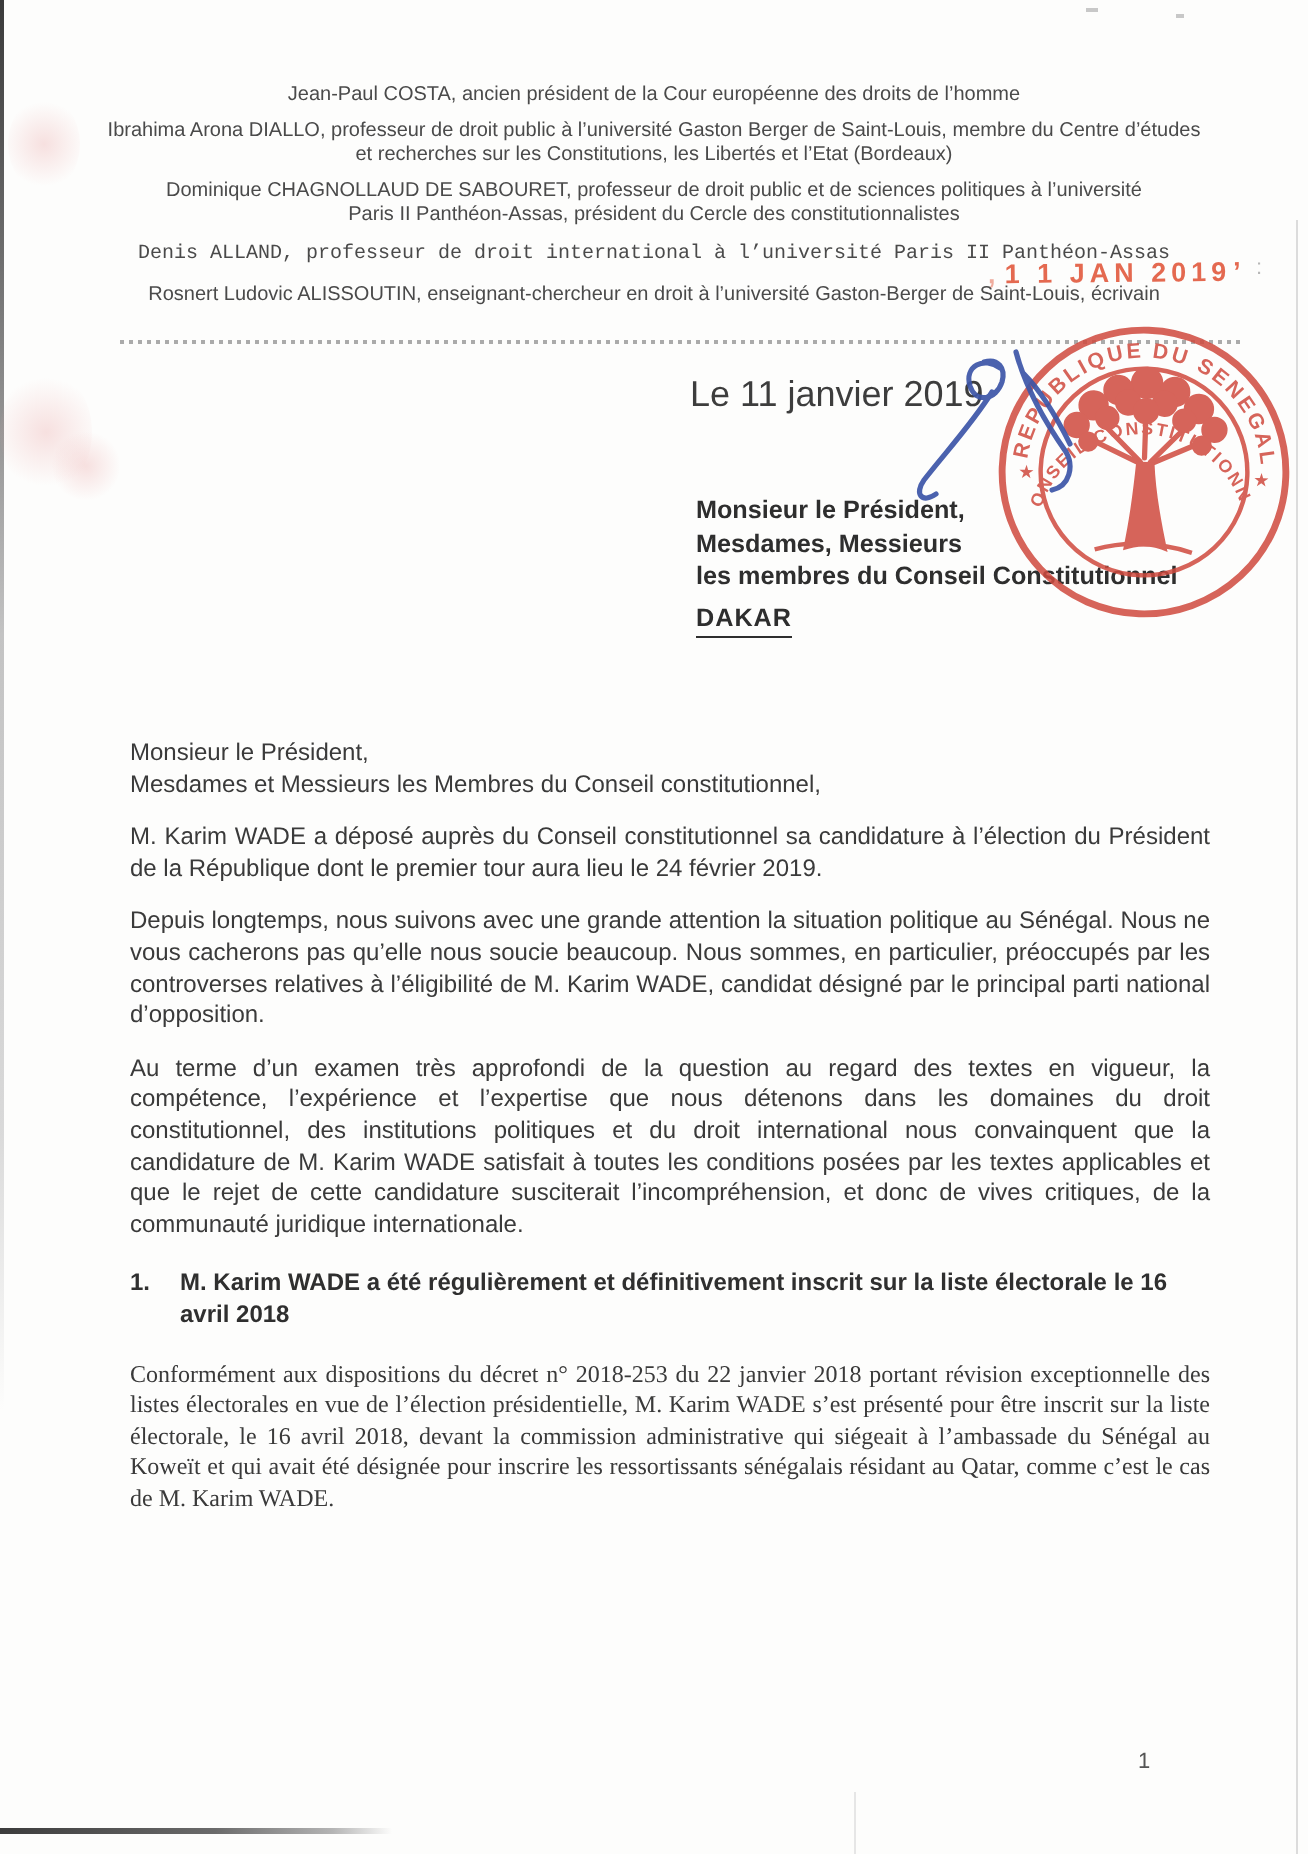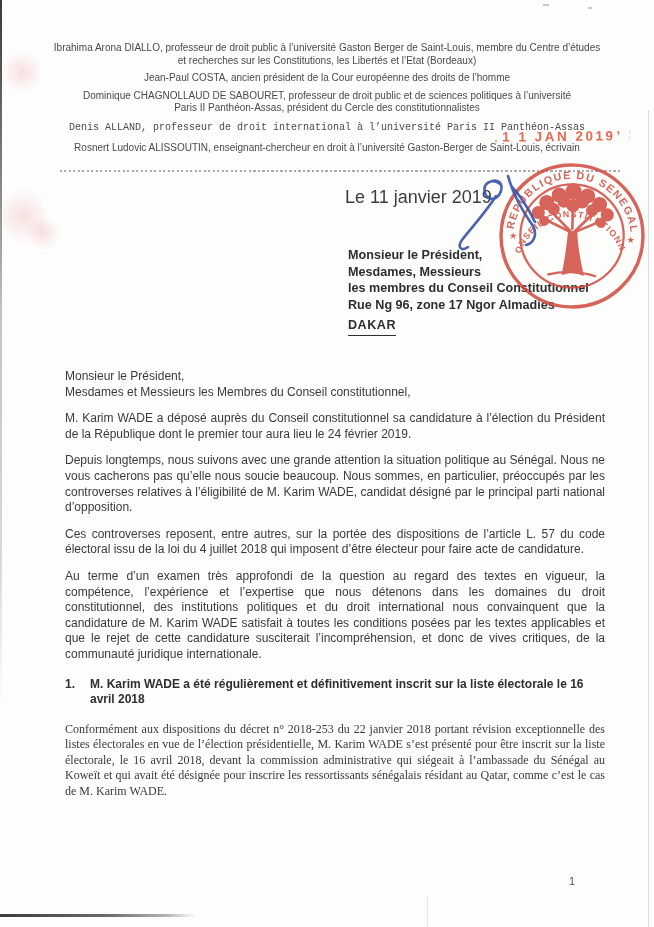--- a/index.html
+++ b/index.html
@@ -71,41 +71,40 @@
   <div class="edge-bottom"></div>
   <div class="edge-right"></div>
   <div class="stub-line"></div>
   <div class="smudge sm1"></div>
   <div class="smudge sm2"></div>
   <div class="smudge sm3"></div>
   <div class="speck sp1"></div>
   <div class="speck sp2"></div>
 
   <div class="hdr">
+    <div class="entry e1">Jean-Paul COSTA, ancien président de la Cour européenne des droits de l’homme</div>
     <div class="entry e2">Ibrahima Arona DIALLO, professeur de droit public à l’université Gaston Berger de Saint-Louis, membre du Centre d’études et recherches sur les Constitutions, les Libertés et l’Etat (Bordeaux)</div>
-    <div class="entry e1">Jean-Paul COSTA, ancien président de la Cour européenne des droits de l’homme</div>
     <div class="entry e3">Dominique CHAGNOLLAUD DE SABOURET, professeur de droit public et de sciences politiques à l’université Paris II Panthéon-Assas, président du Cercle des constitutionnalistes</div>
     <div class="entry e4">Denis ALLAND, professeur de droit international à l’université Paris II Panthéon-Assas</div>
     <div class="entry e5">Rosnert Ludovic ALISSOUTIN, enseignant-chercheur en droit à l’université Gaston-Berger de Saint-Louis, écrivain</div>
   </div>
 
   <div class="datestamp">
     <span class="pre">,</span><span>1 1 JAN 2019</span><span class="post">’</span>
   </div>
   <div class="colon-mark">:</div>
 
   <div class="sep"></div>
 
   <div class="dateline">Le 11 janvier 2019</div>
 
   <div class="recipient">
     <div>Monsieur le Président,</div>
     <div>Mesdames, Messieurs</div>
     <div>les membres du Conseil Constitutionnel</div>
-    <div>Rue Ng 96, zone 17 Ngor Almadies</div>
     <div><span class="city">DAKAR</span></div>
   </div>
 
   <svg class="seal" width="152" height="152" viewBox="0 0 150 150">
     <g fill="none" stroke="#d04a3e">
       <circle cx="75" cy="75" r="70" stroke-width="3.4"></circle>
       <circle cx="75" cy="75" r="51" stroke-width="2.2"></circle>
     </g>
     <defs>
       <path id="sealTop" d="M 20 95 A 58 58 0 1 1 130 95"></path>
@@ -156,21 +155,20 @@
     </g>
   </svg>
 
   <div class="body">
     <p class="salutation">
       <span>Monsieur le Président,</span><br>
       <span>Mesdames et Messieurs les Membres du Conseil constitutionnel,</span>
     </p>
     <p>M. Karim WADE a déposé auprès du Conseil constitutionnel sa candidature à l’élection du Président de la République dont le premier tour aura lieu le 24 février 2019.</p>
     <p>Depuis longtemps, nous suivons avec une grande attention la situation politique au Sénégal. Nous ne vous cacherons pas qu’elle nous soucie beaucoup. Nous sommes, en particulier, préoccupés par les controverses relatives à l’éligibilité de M. Karim WADE, candidat désigné par le principal parti national d’opposition.</p>
-    <p>Ces controverses reposent, entre autres, sur la portée des dispositions de l’article L. 57 du code électoral issu de la loi du 4 juillet 2018 qui imposent d’être électeur pour faire acte de candidature.</p>
     <p>Au terme d’un examen très approfondi de la question au regard des textes en vigueur, la compétence, l’expérience et l’expertise que nous détenons dans les domaines du droit constitutionnel, des institutions politiques et du droit international nous convainquent que la candidature de M. Karim WADE satisfait à toutes les conditions posées par les textes applicables et que le rejet de cette candidature susciterait l’incompréhension, et donc de vives critiques, de la communauté juridique internationale.</p>
     <div class="sec-head">
       <div class="sec-num">1.</div>
       <div class="sec-title">M. Karim WADE a été régulièrement et définitivement inscrit sur la liste électorale le 16 avril 2018</div>
     </div>
     <p class="indented">Conformément aux dispositions du décret n° 2018-253 du 22 janvier 2018 portant révision exceptionnelle des listes électorales en vue de l’élection présidentielle, M. Karim WADE s’est présenté pour être inscrit sur la liste électorale, le 16 avril 2018, devant la commission administrative qui siégeait à l’ambassade du Sénégal au Koweït et qui avait été désignée pour inscrire les ressortissants sénégalais résidant au Qatar, comme c’est le cas de M. Karim WADE.</p>
   </div>
 
   <div class="pagenum">1</div>
 

